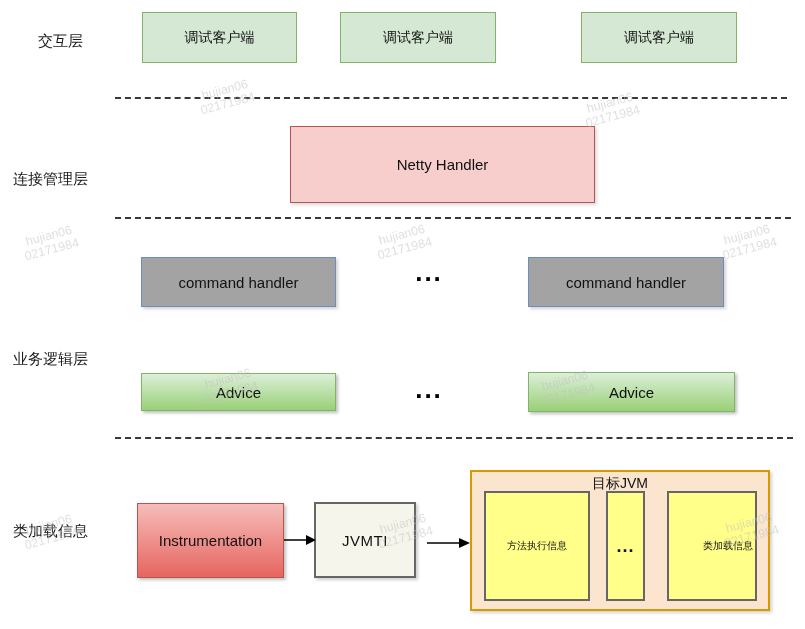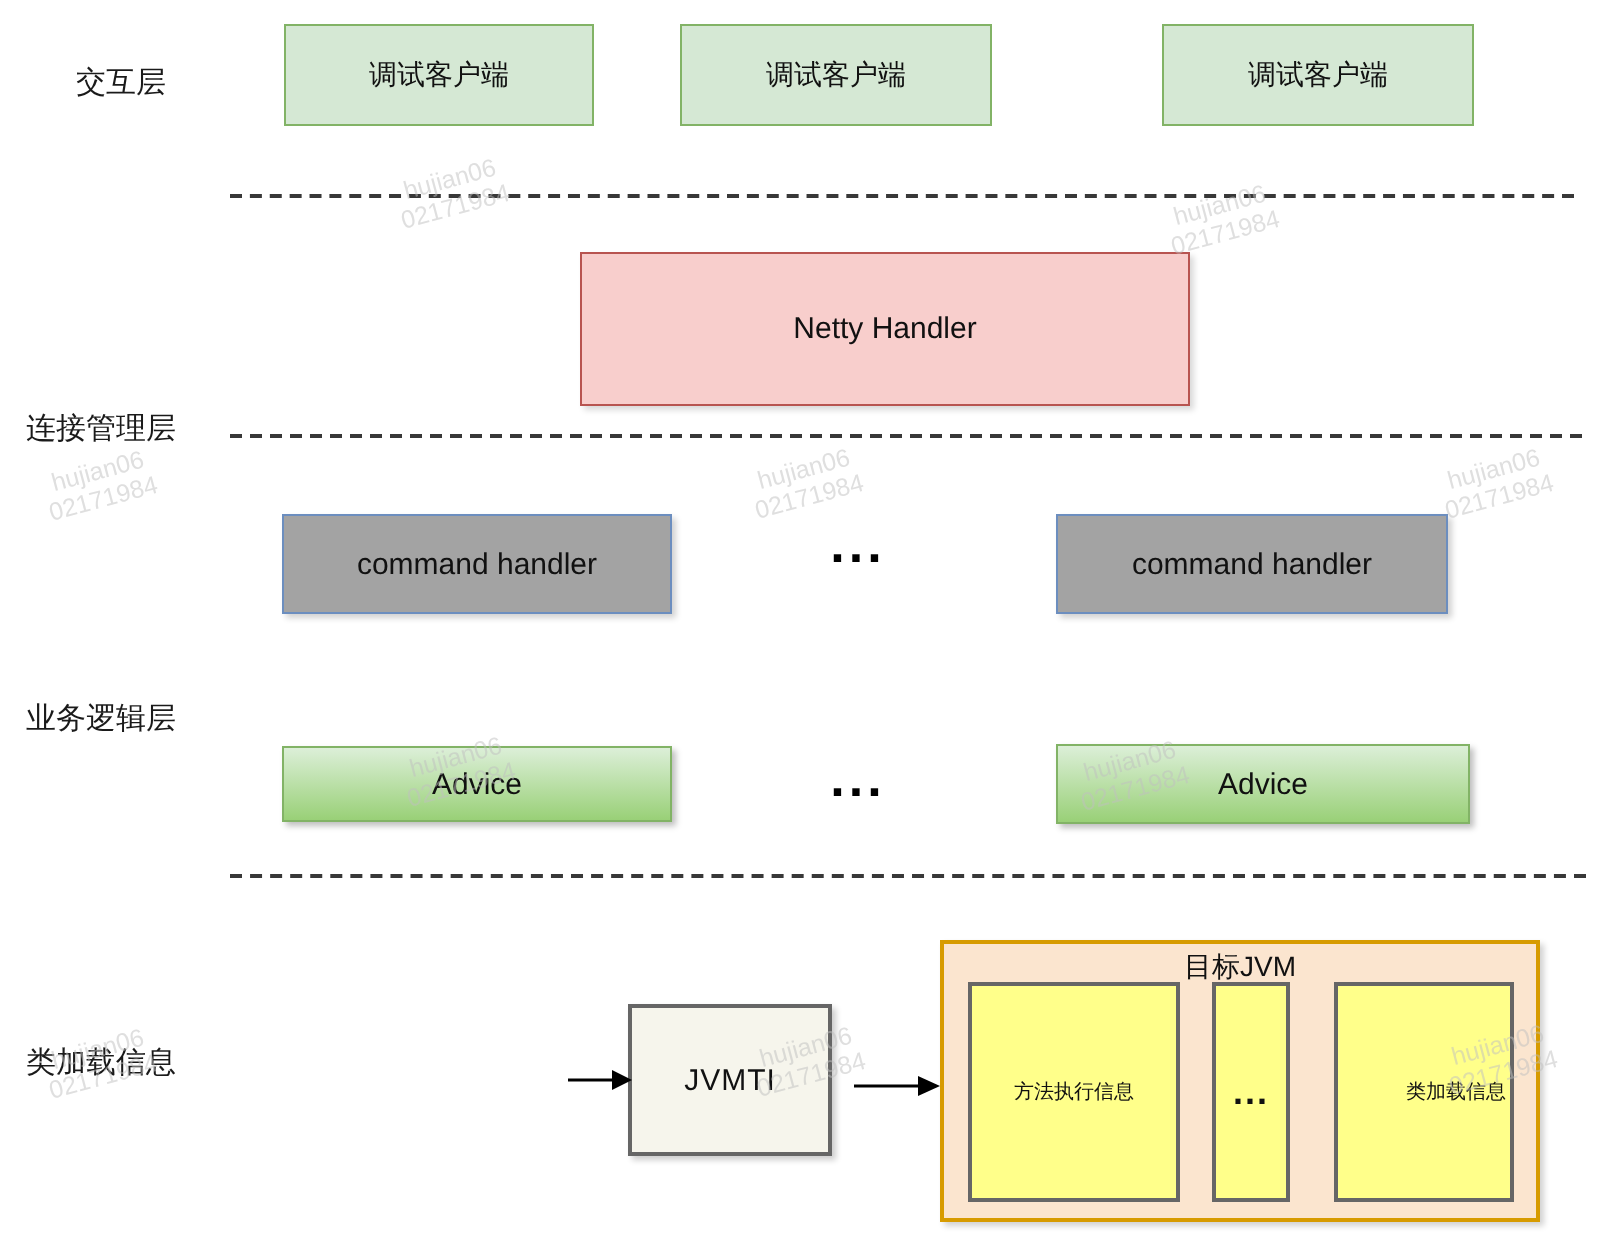--- a/index.html
+++ b/index.html
@@ -116,21 +116,21 @@
     pointer-events: none;
   }
   .wm .l2 { margin-left: -5px; }
 </style>
 </head>
 <body>
 
 <div class="canvas">
 
   <div class="layer-label" style="left:38px; top:32px;">交互层</div>
-  <div class="layer-label" style="left:13px; top:170px;margin-top:35px;">连接管理层</div>
+  <div class="layer-label" style="left:13px; top:170px;">连接管理层</div>
   <div class="layer-label" style="left:13px; top:350px;">业务逻辑层</div>
   <div class="layer-label" style="left:13px; top:522px;">类加载信息</div>
 
   <div class="sep" style="left:115px; top:97px; width:672px;"></div>
   <div class="sep" style="left:115px; top:217px; width:676px;"></div>
   <div class="sep" style="left:115px; top:437px; width:678px;"></div>
 
   <div class="box client" style="left:142px; top:12px; width:155px; height:51px;">调试客户端</div>
   <div class="box client" style="left:340px; top:12px; width:156px; height:51px;">调试客户端</div>
   <div class="box client" style="left:581px; top:12px; width:156px; height:51px;">调试客户端</div>
@@ -138,20 +138,21 @@
   <div class="box netty" style="left:290px; top:126px; width:305px; height:77px;">Netty Handler</div>
 
   <div class="box cmd" style="left:141px; top:257px; width:195px; height:50px;">command handler</div>
   <div class="ellipsis" style="left:405px; top:247px; width:48px; height:50px;">...</div>
   <div class="box cmd" style="left:528px; top:257px; width:196px; height:50px;">command handler</div>
 
   <div class="box advice" style="left:141px; top:373px; width:195px; height:38px;">Advice</div>
   <div class="ellipsis" style="left:405px; top:364px; width:48px; height:50px;">...</div>
   <div class="box advice" style="left:528px; top:372px; width:207px; height:40px;">Advice</div>
 
+  <div class="box instr" style="left:137px; top:503px; width:147px; height:75px;">Instrumentation</div>
 
   <svg class="arrow" style="left:284px; top:533px;" width="32" height="14">
     <line x1="0" y1="7" x2="23" y2="7" stroke="#000000" stroke-width="1.5"></line>
     <path d="M22,2 L32,7 L22,12 Z" fill="#000000"></path>
   </svg>
 
   <div class="box jvmti" style="left:314px; top:502px; width:102px; height:76px;">JVMTI</div>
 
   <svg class="arrow" style="left:427px; top:536px;" width="43" height="14">
     <line x1="0" y1="7" x2="33" y2="7" stroke="#000000" stroke-width="1.5"></line>

